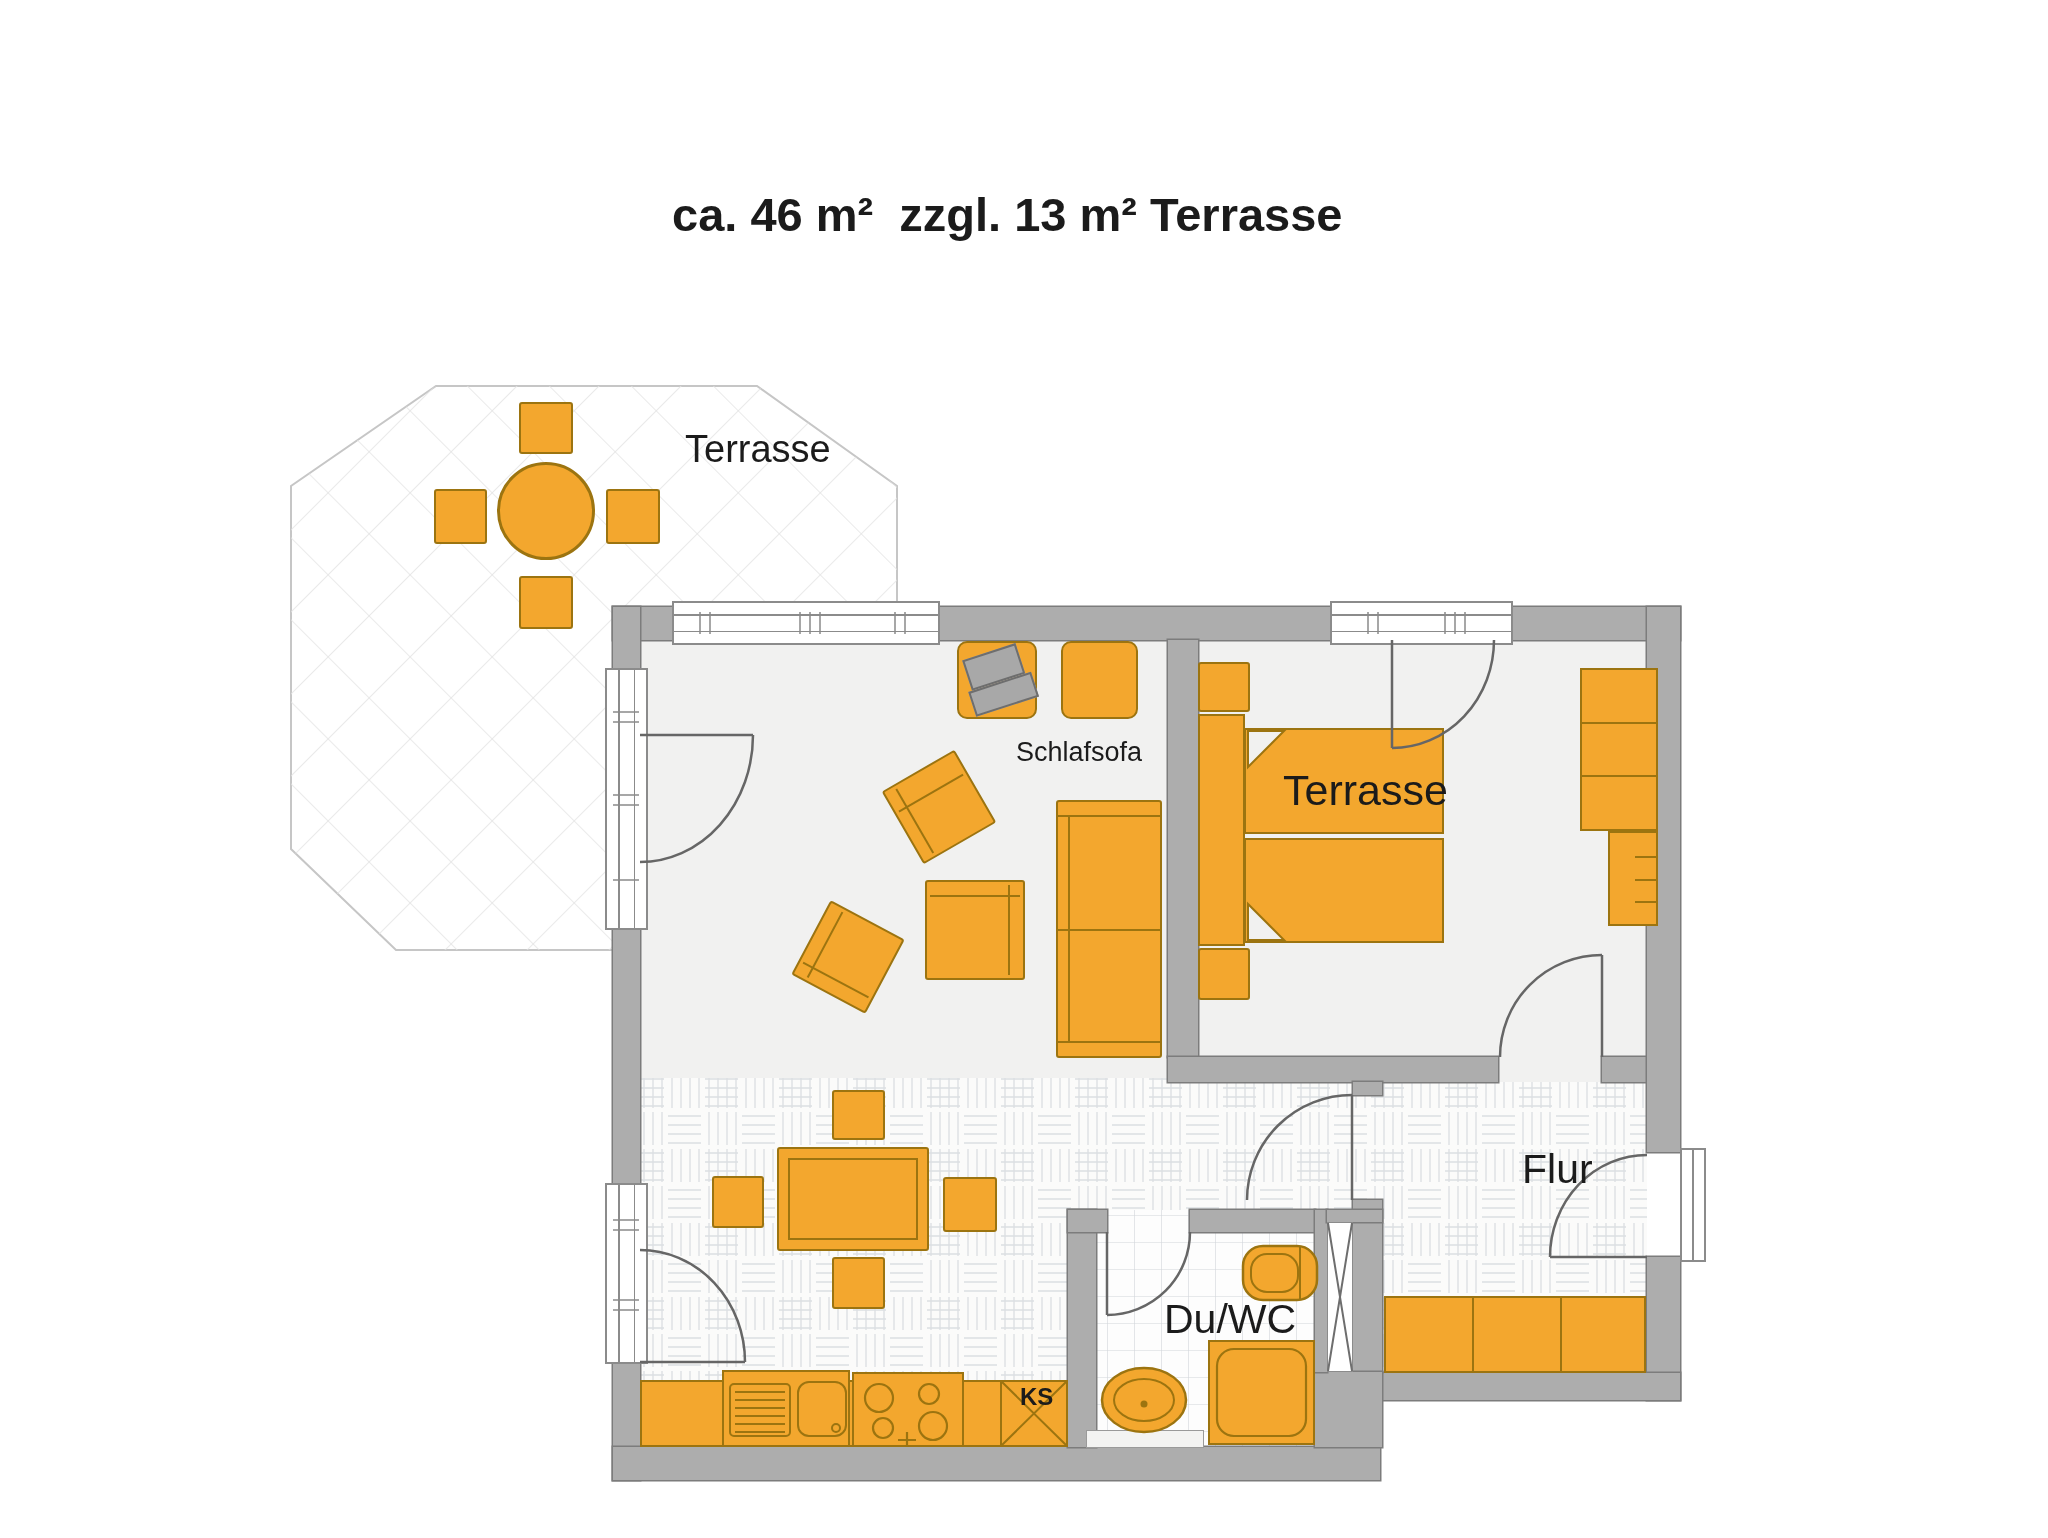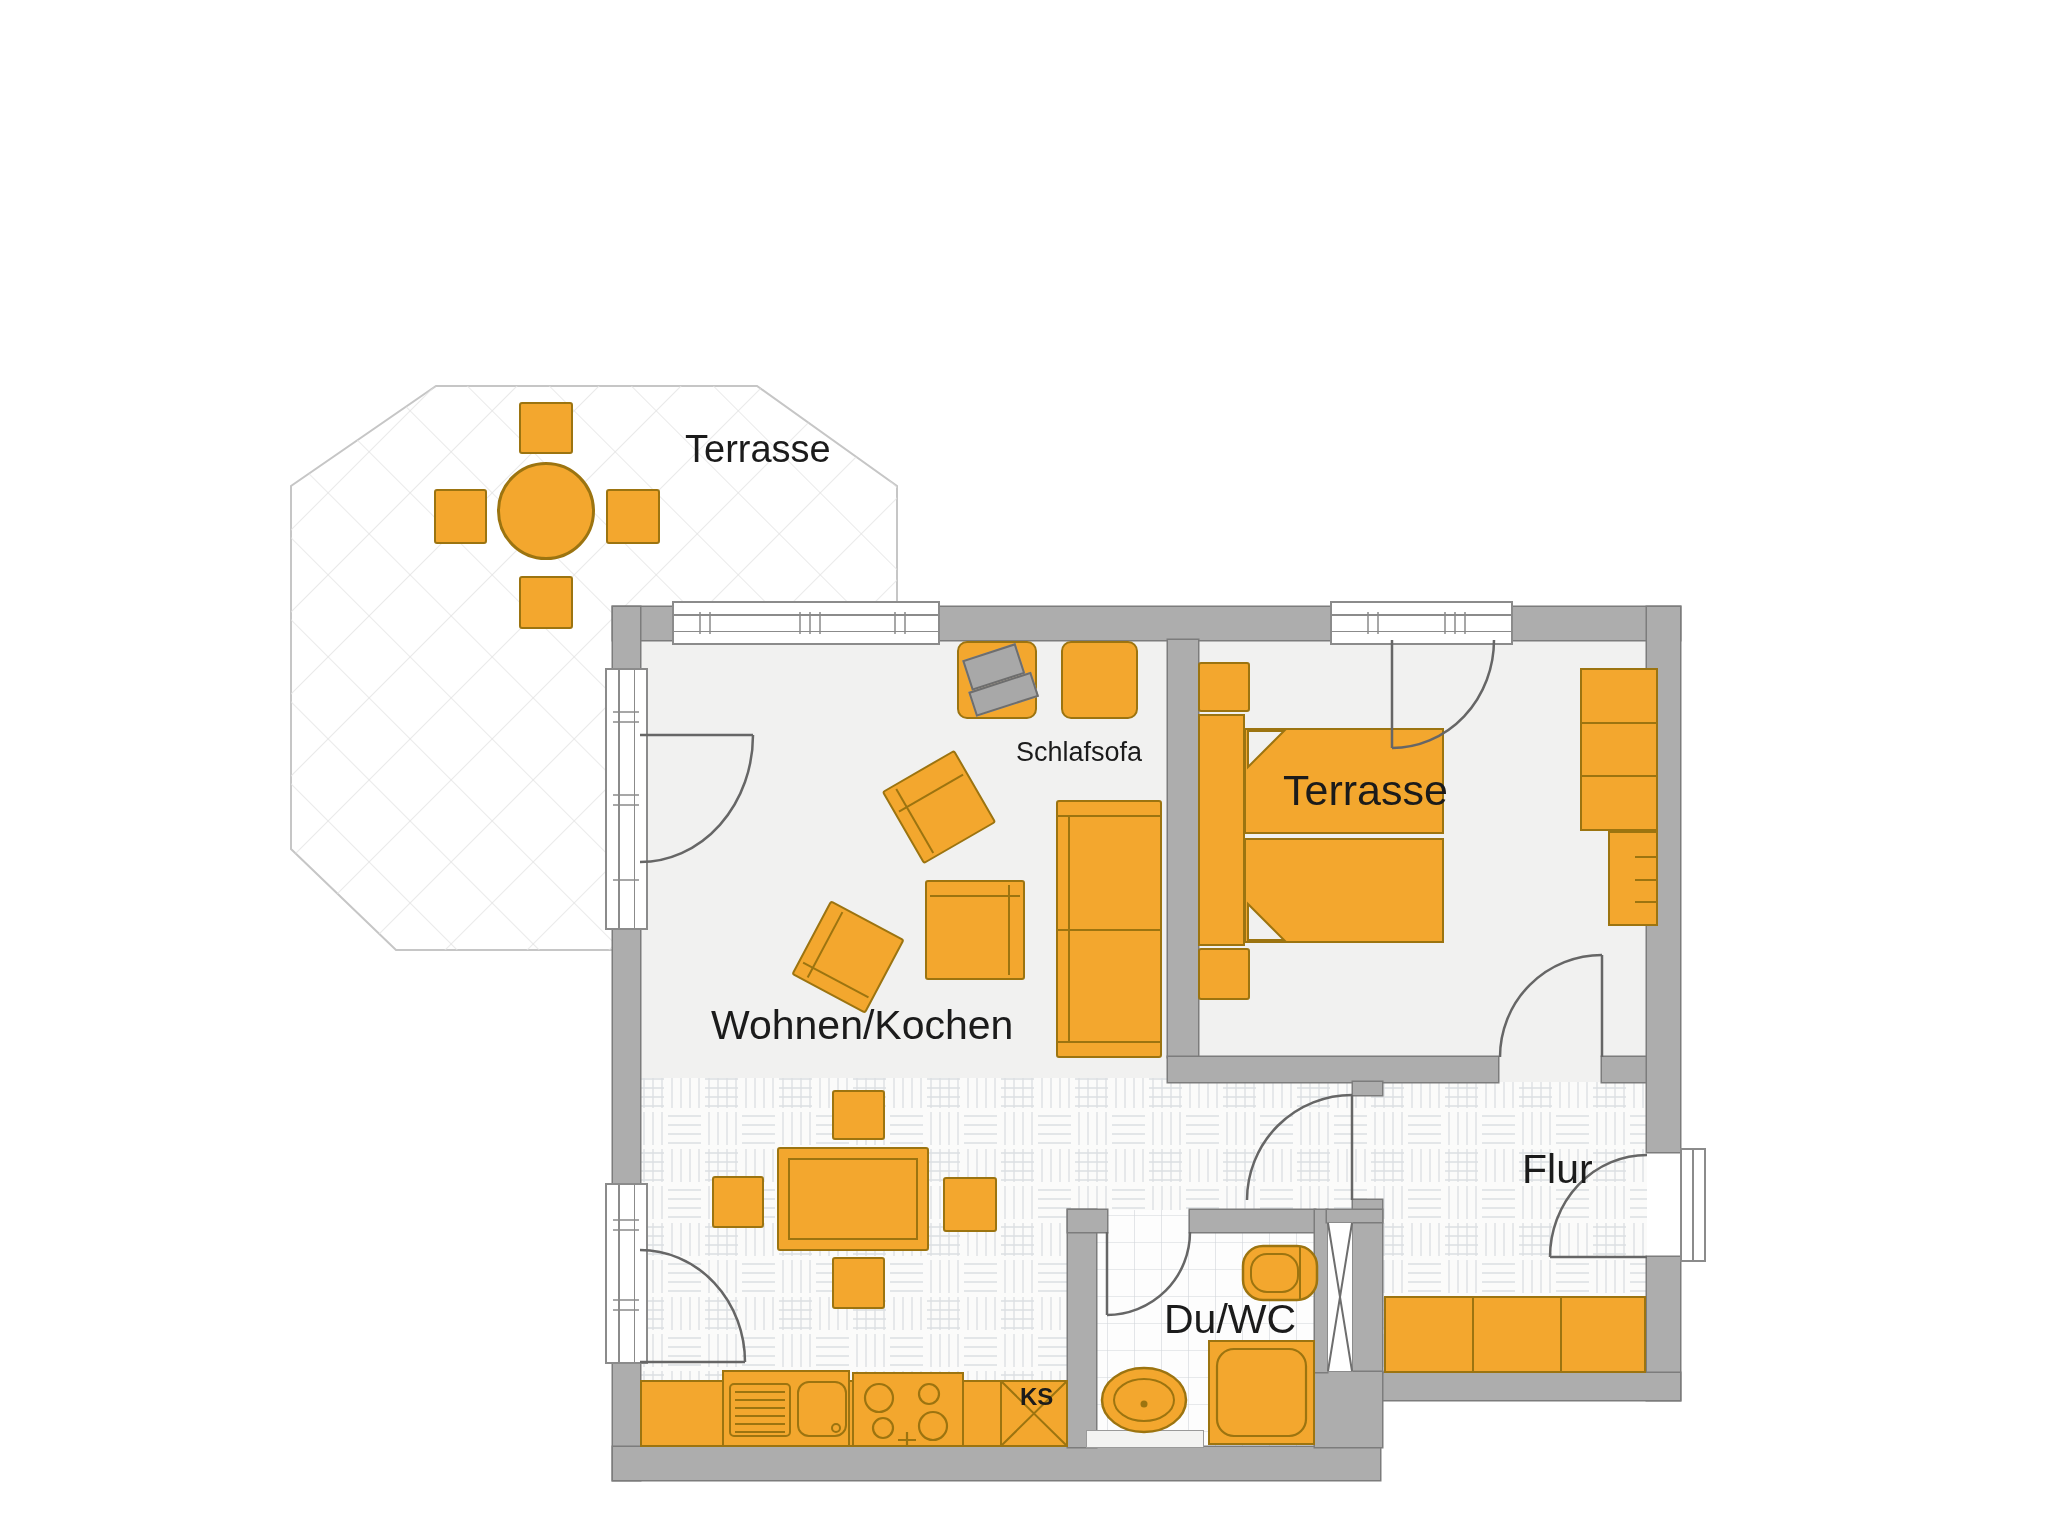--- a/index.html
+++ b/index.html
@@ -255,21 +255,21 @@
     </g>
 
     <g stroke="#8b8b8b" stroke-width="1.5">
       <path d="M700,612 V634 M710,612 V634 M800,612 V634 M810,612 V634 M820,612 V634 M895,612 V634 M905,612 V634"></path>
       <path d="M1368,612 V634 M1378,612 V634 M1445,612 V634 M1455,612 V634 M1465,612 V634"></path>
       <path d="M613,712 H639 M613,722 H639 M613,795 H639 M613,805 H639 M613,880 H639"></path>
       <path d="M613,1220 H639 M613,1230 H639 M613,1300 H639 M613,1310 H639"></path>
     </g>
   </svg>
 
+  <div class="lbl t2" style="left:672px;top:190px">ca. 46 m²  zzgl. 13 m² Terrasse</div>
   <div class="lbl rm" style="left:658px;top:430px;font-size:38px">Terrasse</div>
-  <div class="lbl rm" style="left:684px;top:1004px">Wohnen/Kochen</div>
   <div class="lbl rm" style="left:1256px;top:768px;font-size:43px">Terrasse</div>
   <div class="lbl rm" style="left:1495px;top:1148px">Flur</div>
   <div class="lbl rm" style="left:1137px;top:1298px">Du/WC</div>
   <div class="lbl sm" style="left:1016px;top:738px">Schlafsofa</div>
   <div class="lbl xs" style="left:1020px;top:1384px">KS</div>
 
 </div>
 
 </body></html>

